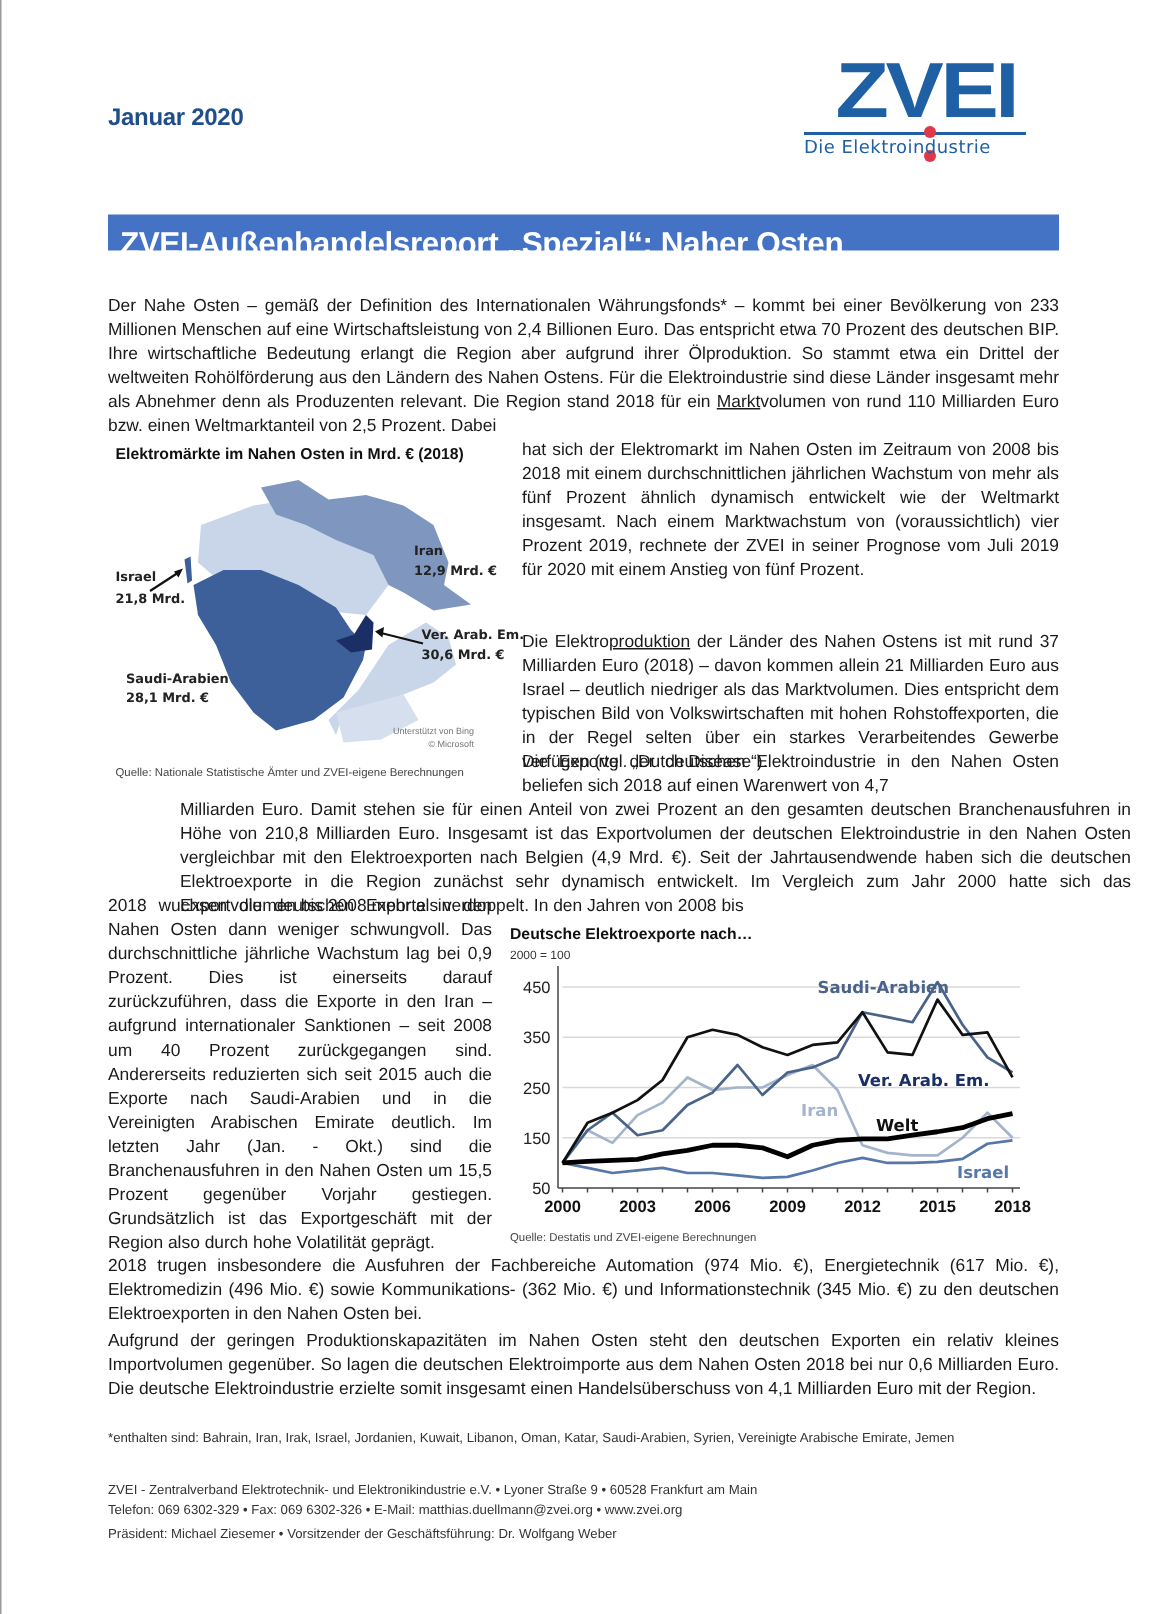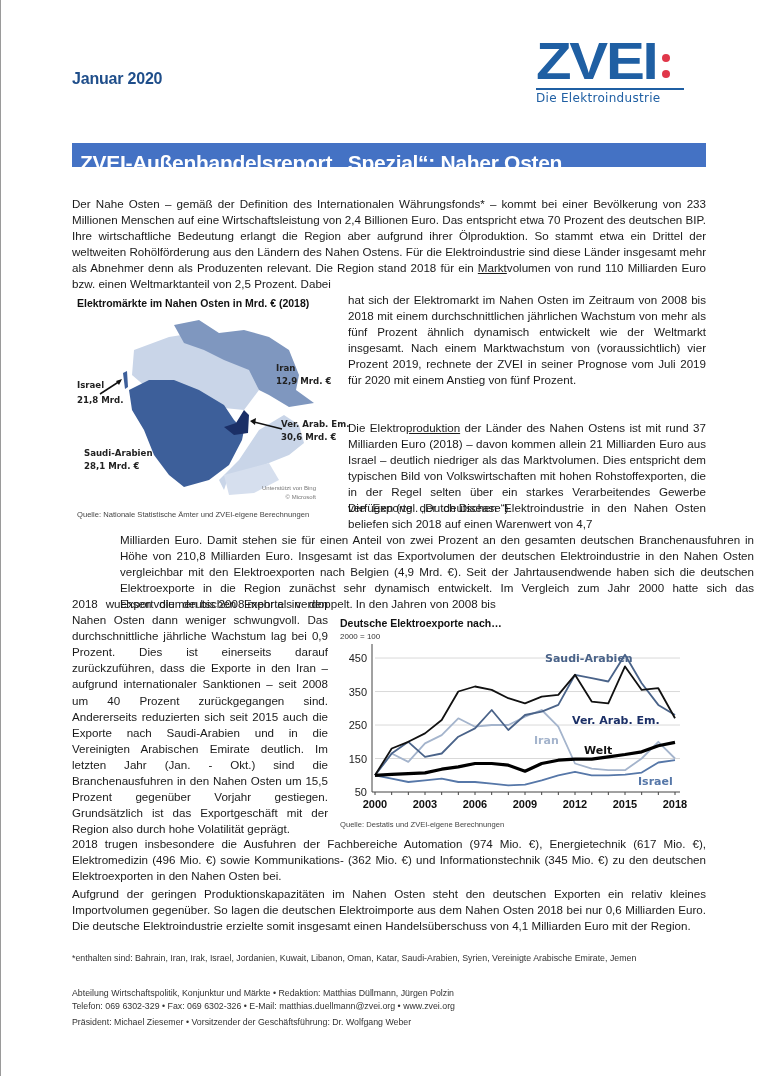--- a/index.html
+++ b/index.html
@@ -3,21 +3,21 @@
 <meta charset="utf-8">
 <style>
   html, body { margin: 0; padding: 0; }
   body {
     width: 768px; height: 1076px; background: #ffffff; position: relative; overflow: hidden;
     font-family: "Liberation Sans", sans-serif; color: #1a1a1a;
   }
   .page-edge { position: absolute; left: 0; top: 0; width: 1px; height: 1076px; background: #9a9a9a; }
   .date { position: absolute; left: 72px; top: 70px; font-size: 16px; font-weight: bold; color: #1f4e8a; letter-spacing: -0.2px; }
   .logo { position: absolute; left: 536px; top: 38px; width: 150px; }
-  .logo-mark { display: flex; align-items: flex-end; height: 46px; }
+  .logo-mark { display: flex; align-items: center; height: 46px; flex-direction: column; }
   .logo-text { font-family: "Liberation Sans", sans-serif; font-weight: bold; font-size: 52px; line-height: 46px; color: #1f5fa3; letter-spacing: -2px; transform: scaleX(1.12); transform-origin: left; }
   .logo-dots { margin-left: 18px; display: flex; flex-direction: column; gap: 8px; padding-bottom: 6px; }
   .logo-dots span { width: 8px; height: 8px; border-radius: 50%; background: #e0374a; display: block; }
   .logo-line { height: 2px; background: #1f5fa3; margin-top: 4px; width: 148px; }
   .logo-sub { font-family: "DejaVu Sans", sans-serif; font-size: 12px; color: #1f5fa3; margin-top: 1px; letter-spacing: 0.3px; }
   .title-bar { position: absolute; left: 72px; top: 143px; width: 634px; height: 24px; background: #4472c4; }
   .title-bar h1 { margin: 0; padding-left: 8px; font-size: 21px; line-height: 40px; color: #ffffff; font-weight: bold; letter-spacing: -0.3px; }
   .para { position: absolute; font-size: 11.6px; line-height: 16.1px; text-align: justify; margin: 0; }
   .para u { text-decoration: underline; }
   .p1 { left: 72px; top: 196px; width: 634px; }
@@ -168,16 +168,16 @@
     <text x="308" y="145" font-size="11" font-weight="bold" font-family="DejaVu Sans, sans-serif" fill="#5677a8">Israel</text>
   </svg>
 <div class="chart-source">Quelle: Destatis und ZVEI-eigene Berechnungen</div>
 
 <p class="para p4">2018 trugen insbesondere die Ausfuhren der Fachbereiche Automation (974 Mio. €), Energietechnik (617 Mio. €), Elektromedizin (496 Mio. €) sowie Kommunikations- (362 Mio. €) und Informationstechnik (345 Mio. €) zu den deutschen Elektroexporten in den Nahen Osten bei.</p>
 <p class="para p5">Aufgrund der geringen Produktionskapazitäten im Nahen Osten steht den deutschen Exporten ein relativ kleines Importvolumen gegenüber. So lagen die deutschen Elektroimporte aus dem Nahen Osten 2018 bei nur 0,6 Milliarden Euro. Die deutsche Elektroindustrie erzielte somit insgesamt einen Handelsüberschuss von 4,1 Milliarden Euro mit der Region.</p>
 
 <div class="footnote">*enthalten sind: Bahrain, Iran, Irak, Israel, Jordanien, Kuwait, Libanon, Oman, Katar, Saudi-Arabien, Syrien, Vereinigte Arabische Emirate, Jemen</div>
 
 <div class="footer">
-  <div>Abteilung Wirtschaftspolitik, Konjunktur und Märkte • Redaktion: Matthias Düllmann, Jürgen Polzin</div>
+  <div>ZVEI - Zentralverband Elektrotechnik- und Elektronikindustrie e.V. • Lyoner Straße 9 • 60528 Frankfurt am Main</div>
   <div>Telefon: 069 6302-329 • Fax: 069 6302-326 • E-Mail: matthias.duellmann@zvei.org • www.zvei.org</div>
   <div class="last">Präsident: Michael Ziesemer • Vorsitzender der Geschäftsführung: Dr. Wolfgang Weber</div>
 </div>
 
 </body></html>

